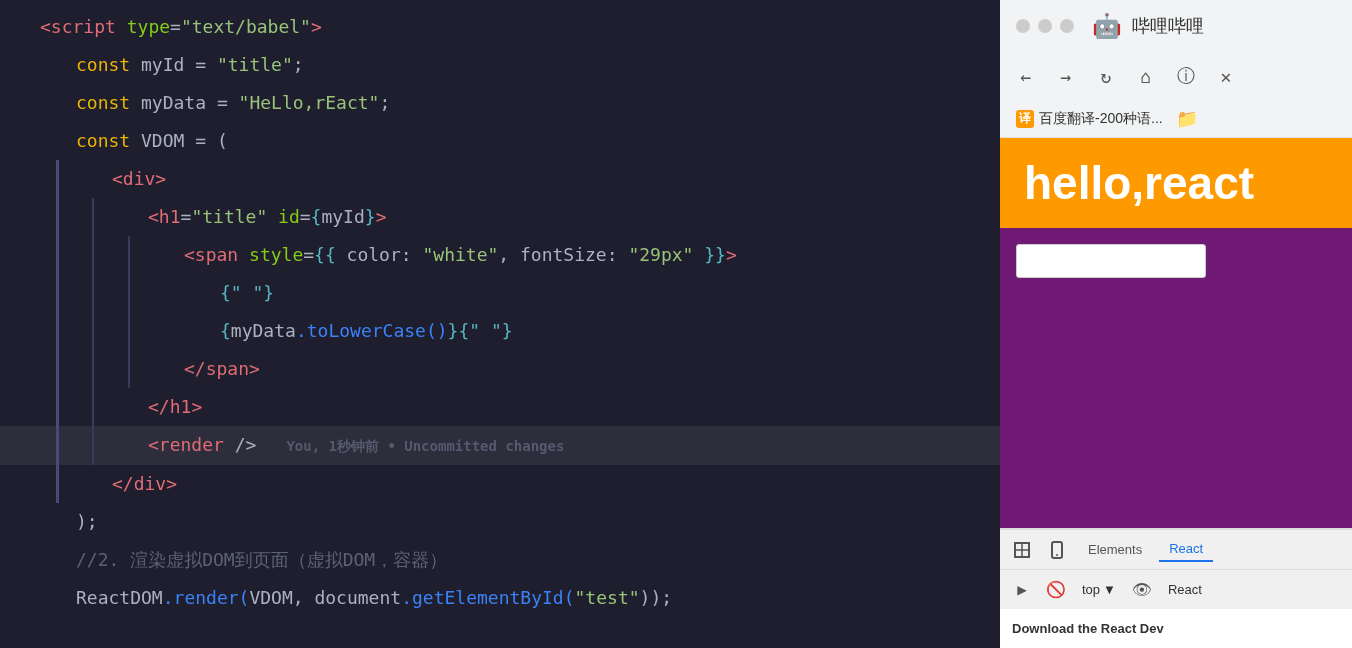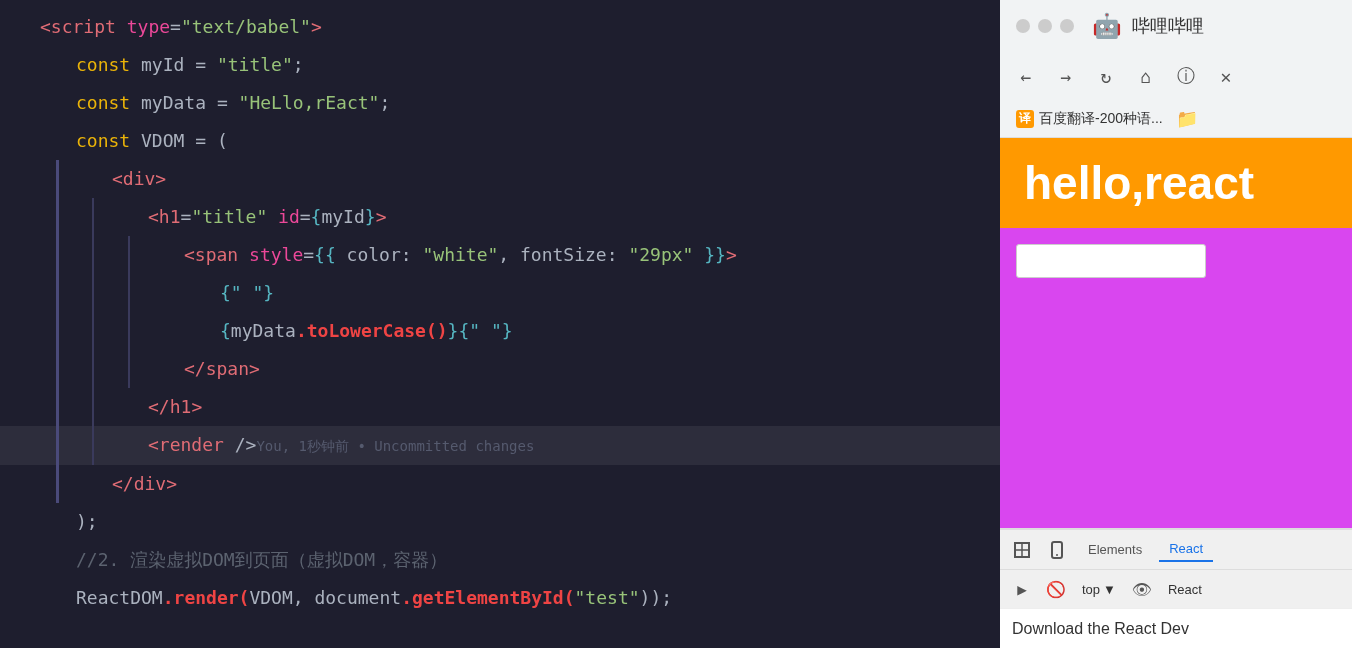--- a/index.html
+++ b/index.html
@@ -48,32 +48,34 @@
       color: #555;
       text-align: right;
       padding-right: 16px;
       font-size: 16px;
       user-select: none;
       flex-shrink: 0;
     }
 
     
     .c-tag { color: #e06c75; }           
-    .c-attr { color: #ec4899; }          
+    .c-attr { color: #84cc16; }          
     .c-string { color: #98c379; }        
     .c-keyword { color: #eab308; }            
     .c-comment { color: #5c6370; }        
     .c-plain { color: #abb2bf; }         
-    .c-func { color: #ef4444; font-weight: bold; }
+    .c-func { color: #3b82f6; }
     .c-cyan { color: #56b6c2; }
 
     
     .inline-annotation {
       color: #555a6e;
       font-size: 14px;
+      margin-left: 30px;
+      font-weight: bold;
     }
 
     
     .browser-panel {
       width: 352px;
       height: 648px;
       background-color: #f1f3f4;
       display: flex;
       flex-direction: column;
       flex-shrink: 0;
@@ -170,21 +172,21 @@
       font-weight: bold;
     }
 
     .bookmark-folder {
       font-size: 18px;
       color: #888;
     }
 
     .browser-viewport {
       flex: 1;
-      background: #d946ef;
+      background: #701a75;
       display: flex;
       flex-direction: column;
       overflow: hidden;
     }
 
     .hello-react-box {
       background: #f90;
       padding: 18px 24px;
       margin: 0;
     }
@@ -278,22 +280,22 @@
       display: flex;
       align-items: center;
       padding: 4px 12px;
       font-family: sans-serif;
       font-size: 13px;
       color: #666;
       border-top: 1px solid #eee;
     }
 
     .download-text {
-      font-weight: normal;
-      font-size: 16px;
+      font-weight: bold;
+      font-size: 13px;
       color: #333;
       text-align: right;
     }
 
     
     .line-code {
       flex: 1;
       display: flex;
       align-items: baseline;
     }

